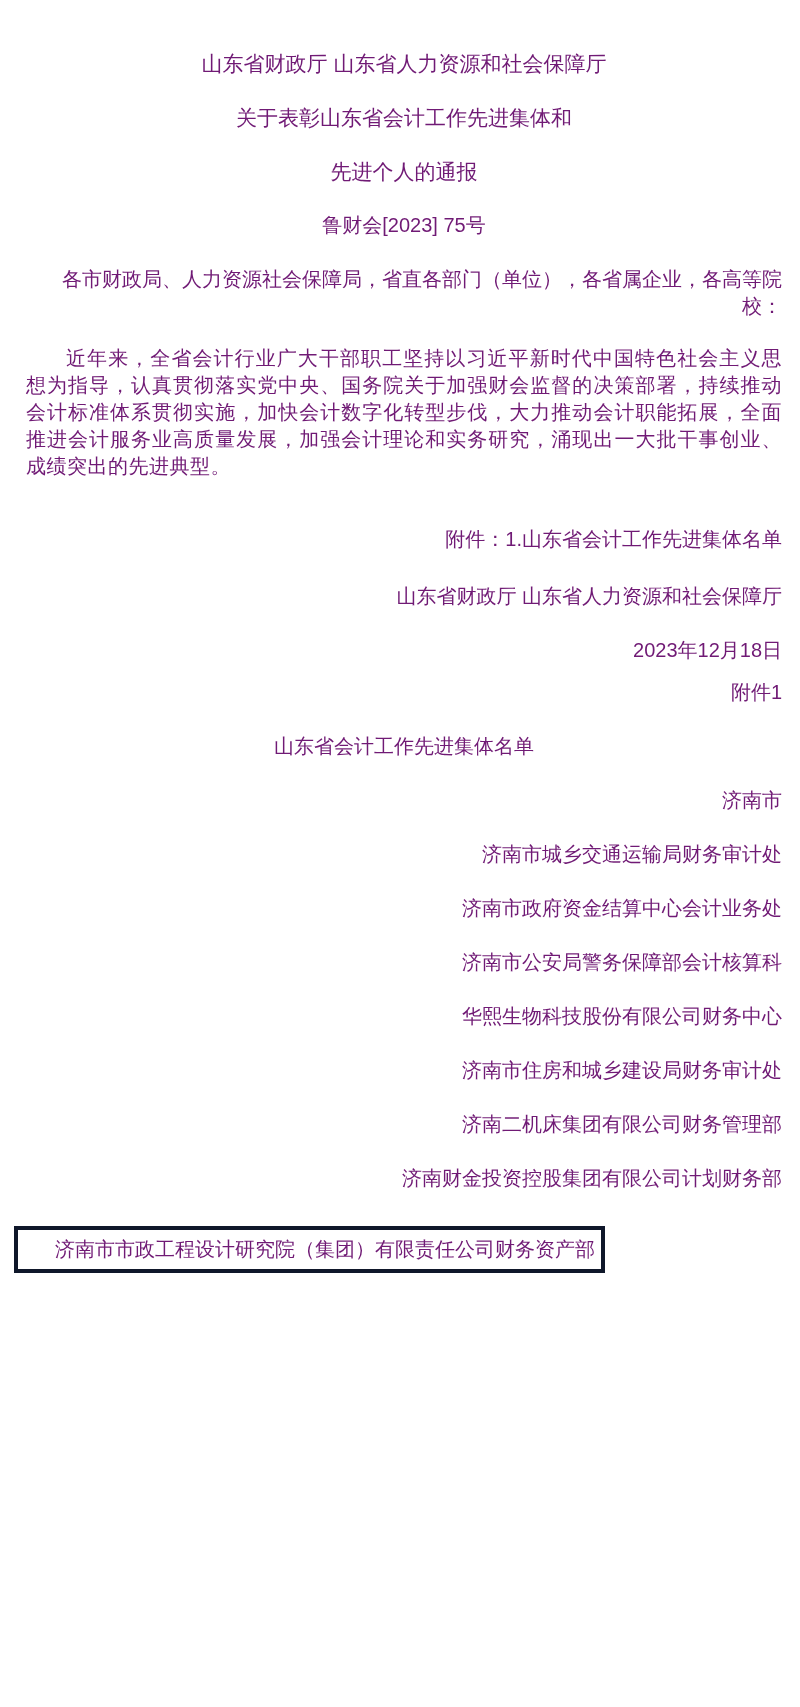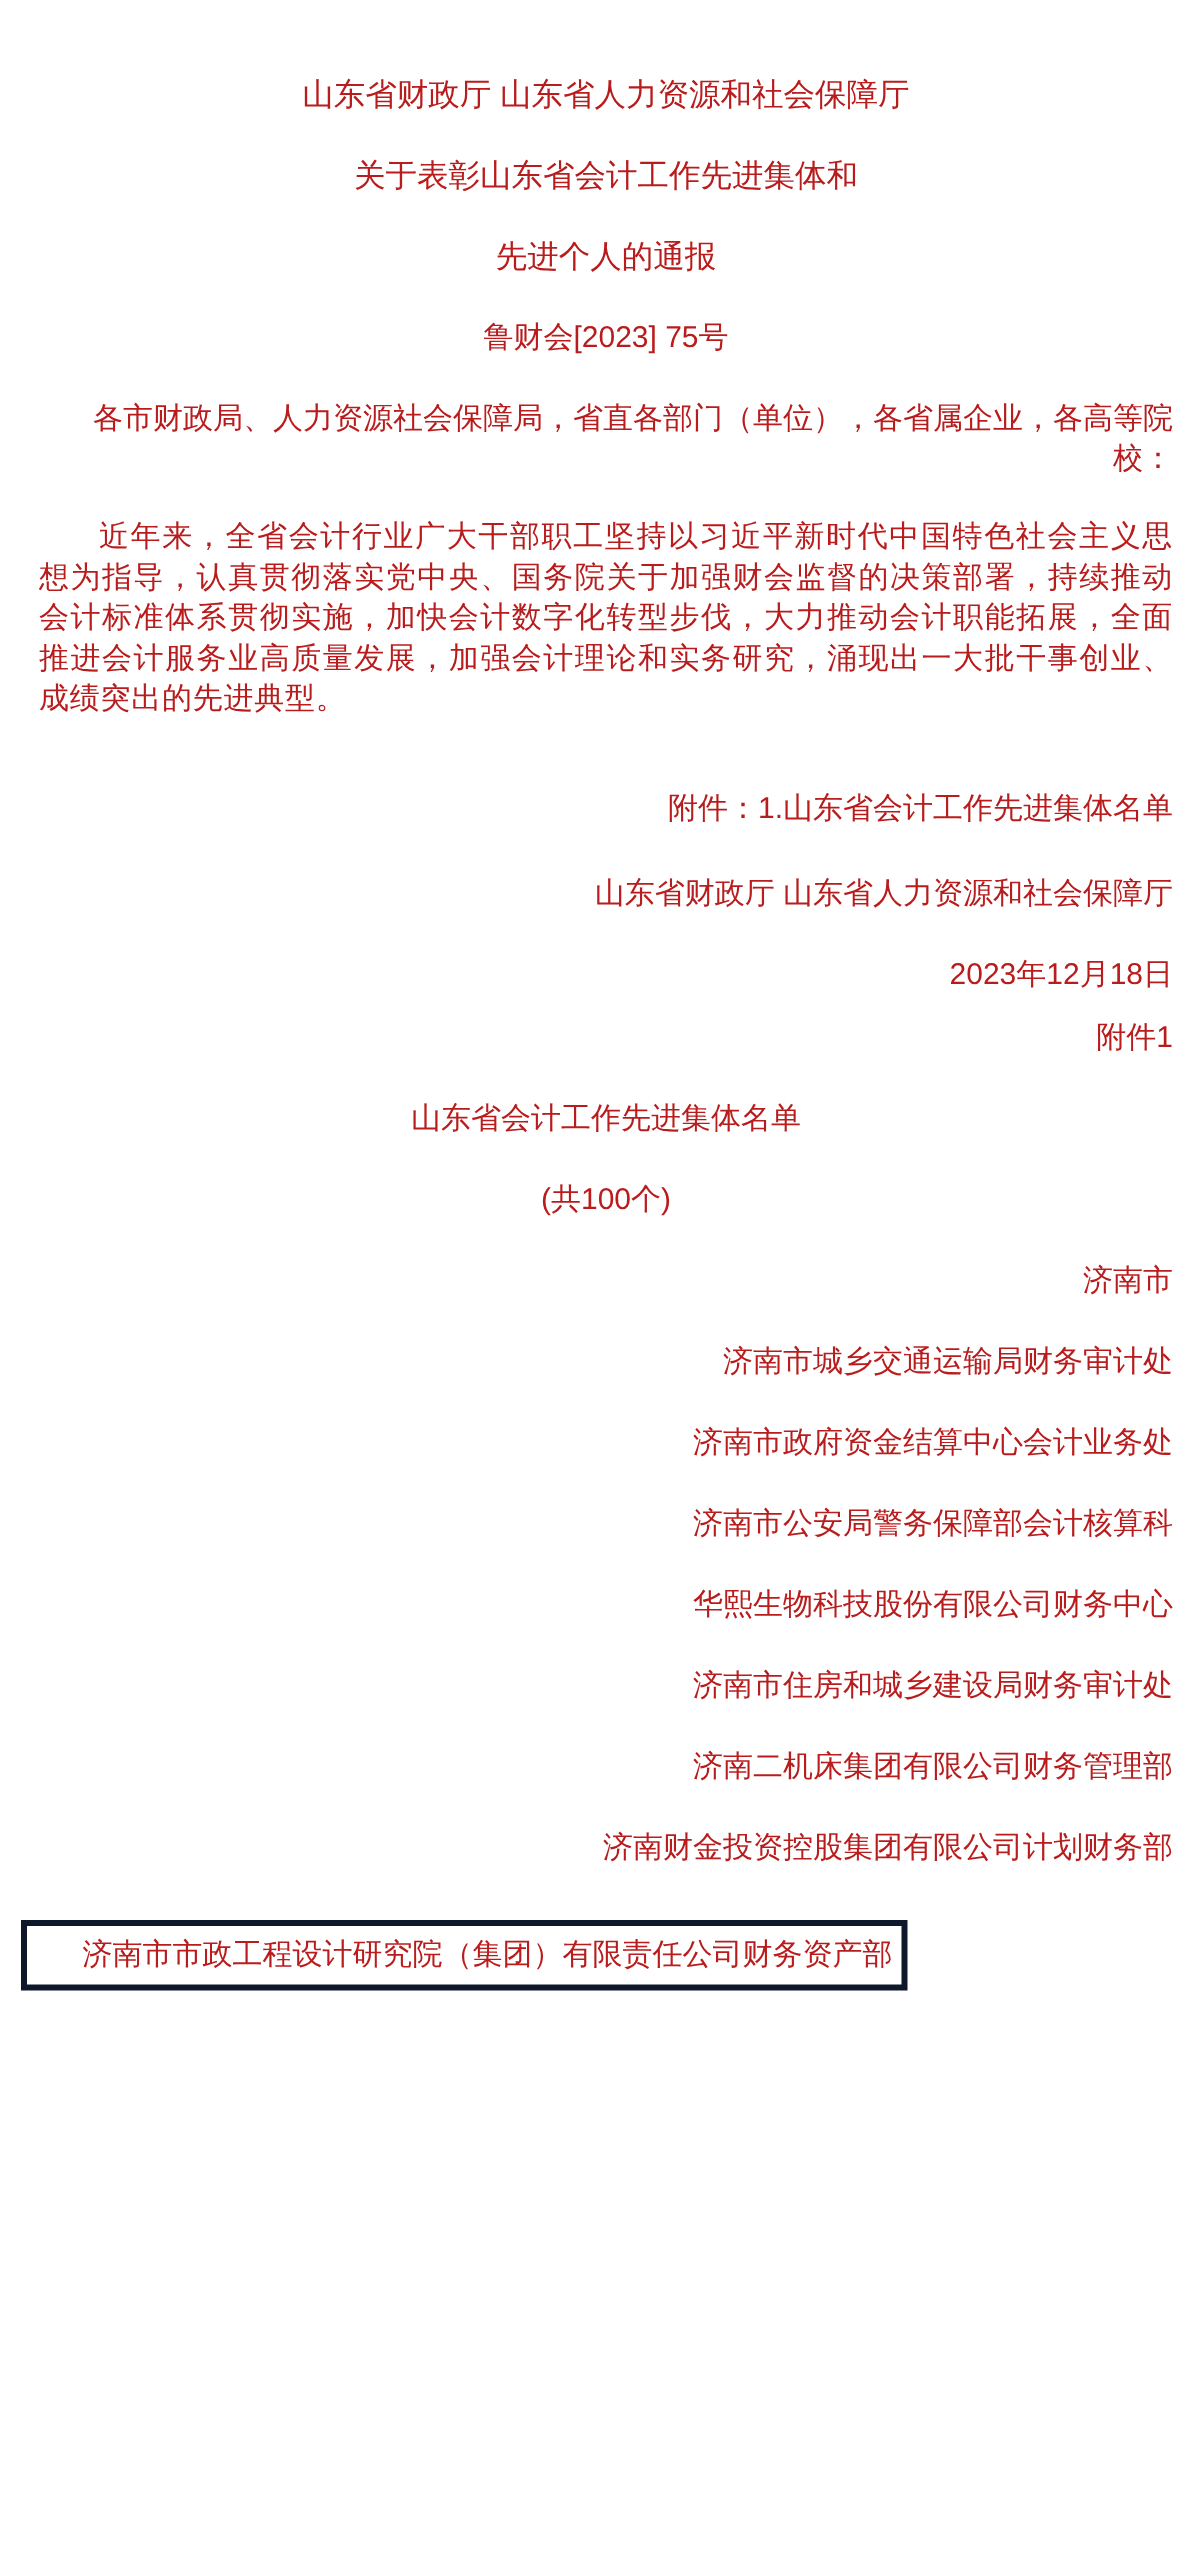--- a/index.html
+++ b/index.html
@@ -1,20 +1,20 @@
 <!DOCTYPE html>
 <html><head>
 <meta charset="utf-8">
 <style>
   html,body { margin:0; padding:0; background:#ffffff; }
   .page {
     width:800px; height:1707px; box-sizing:border-box;
     padding:50px 18px 0 26px;
     font-family:"Liberation Sans", sans-serif;
-    color:#b91c1c; font-size:20px; background:#ffffff;
+    color:#701a75; font-size:20px; background:#ffffff;
     overflow:hidden;
   }
   .line { line-height:27px; margin:0;text-align:right; }
   .center { text-align:center; }
   .right { text-align:right; }
   .title { font-size:21px; }
   .mt27 { margin-top:27px; }
   .mt30 { margin-top:30px; }
   .mt34 { margin-top:34px; }
   .mt46 { margin-top:46px; }
@@ -47,21 +47,20 @@
 
   <p class="body-par">近年来，全省会计行业广大干部职工坚持以习近平新时代中国特色社会主义思想为指导，认真贯彻落实党中央、国务院关于加强财会监督的决策部署，持续推动会计标准体系贯彻实施，加快会计数字化转型步伐，大力推动会计职能拓展，全面推进会计服务业高质量发展，加强会计理论和实务研究，涌现出一大批干事创业、成绩突出的先进典型。</p>
 
   <div class="line att-line1 mt46">附件：1.山东省会计工作先进集体名单</div>
 
   <div class="line right mt30">山东省财政厅 山东省人力资源和社会保障厅</div>
   <div class="line right mt27">2023年12月18日</div>
 
   <div class="line mt15">附件1</div>
   <div class="line center mt27">山东省会计工作先进集体名单</div>
-  <div class="line center mt27">(共100个)</div>
 
   <div class="line mt27">济南市</div>
 
   <div class="line mt27">济南市城乡交通运输局财务审计处</div>
   <div class="line mt27">济南市政府资金结算中心会计业务处</div>
   <div class="line mt27">济南市公安局警务保障部会计核算科</div>
   <div class="line mt27">华熙生物科技股份有限公司财务中心</div>
   <div class="line mt27">济南市住房和城乡建设局财务审计处</div>
   <div class="line mt27">济南二机床集团有限公司财务管理部</div>
   <div class="line mt27">济南财金投资控股集团有限公司计划财务部</div>

